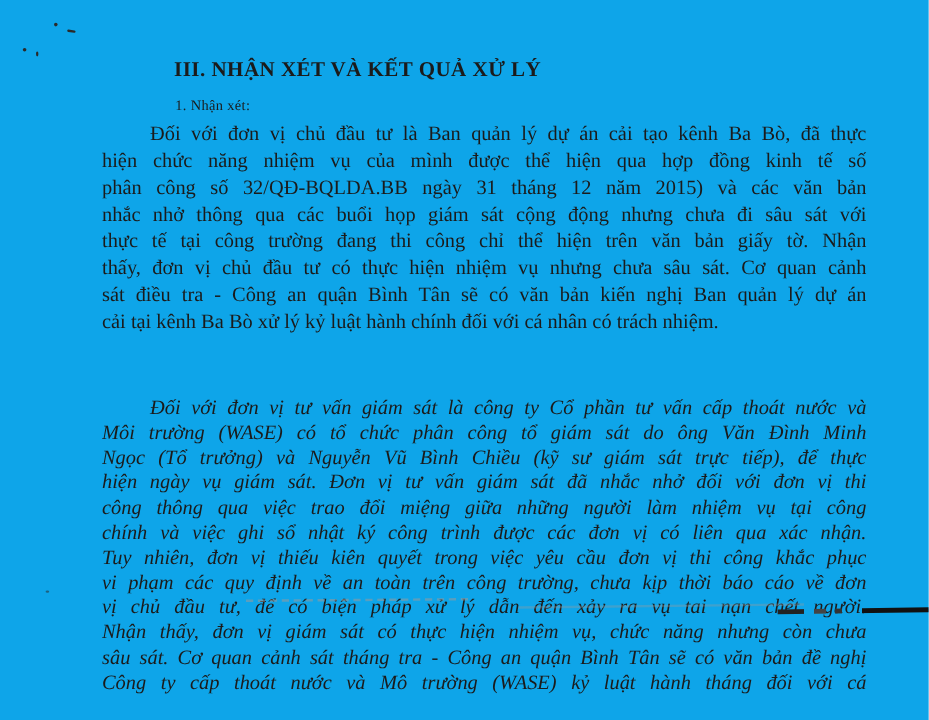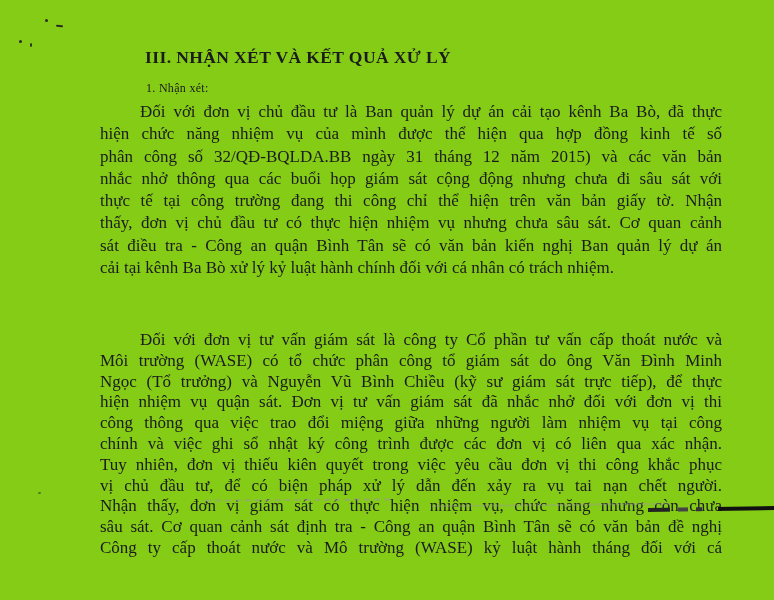--- a/index.html
+++ b/index.html
@@ -4,21 +4,21 @@
 <style>
   html, body {
     margin: 0;
     padding: 0;
     background: #ffffff;
   }
   .page {
     position: relative;
     width: 774px;
     height: 600px;
-    background: #84cc16;
+    background: #0ea5e9;
     overflow: hidden;
     font-family: "Liberation Serif", "DejaVu Serif", serif;
     color: #1b1b1b;
   }
   .heading {
     position: absolute;
     left: 145px;
     top: 47px;
     font-size: 17.5px;
     font-weight: bold;
@@ -34,29 +34,28 @@
     letter-spacing: 0.3px;
     white-space: nowrap;
   }
   .paragraph {
     position: absolute;
     left: 85px;
     width: 637px;
     font-size: 17px;
   }
   .paragraph-1 { top: 101px; }
-  .paragraph-2 { top: 330px; }
+  .paragraph-2 { top: 330px; font-style: italic; }
   .paragraph-1 .line { height: 22.3px; line-height: 22.3px; }
   .paragraph-2 .line { height: 20.8px; line-height: 20.8px; }
   .line {
     text-align: justify;
     text-align-last: justify;
     overflow: hidden;
     white-space: nowrap;
-    margin-left: 15px;
   }
   .line.first { text-indent: 40px; }
   .line.last  { text-align-last: left; }
   
   .speckle {
     position: absolute;
     background: #2a2a2a;
     border-radius: 50%;
   }
   .sp1 { left: 45px; top: 19px; width: 3px; height: 3px; }
@@ -112,27 +111,28 @@
       <div class="line">thực tế tại công trường đang thi công chỉ thể hiện trên văn bản giấy tờ. Nhận</div>
       <div class="line">thấy, đơn vị chủ đầu tư có thực hiện nhiệm vụ nhưng chưa sâu sát. Cơ quan cảnh</div>
       <div class="line">sát điều tra - Công an quận Bình Tân sẽ có văn bản kiến nghị Ban quản lý dự án</div>
       <div class="line last">cải tại kênh Ba Bò xử lý kỷ luật hành chính đối với cá nhân có trách nhiệm.</div>
     </div>
 
   <div class="paragraph paragraph-2">
       <div class="line first">Đối với đơn vị tư vấn giám sát là công ty Cổ phần tư vấn cấp thoát nước và</div>
       <div class="line">Môi trường (WASE) có tổ chức phân công tổ giám sát do ông Văn Đình Minh</div>
       <div class="line">Ngọc (Tổ trưởng) và Nguyễn Vũ Bình Chiều (kỹ sư giám sát trực tiếp), để thực</div>
-      <div class="line">hiện nhiệm vụ quận sát. Đơn vị tư vấn giám sát đã nhắc nhở đối với đơn vị thi</div>
+      <div class="line">hiện ngày vụ giám sát. Đơn vị tư vấn giám sát đã nhắc nhở đối với đơn vị thi</div>
       <div class="line">công thông qua việc trao đổi miệng giữa những người làm nhiệm vụ tại công</div>
       <div class="line">chính và việc ghi sổ nhật ký công trình được các đơn vị có liên qua xác nhận.</div>
       <div class="line">Tuy nhiên, đơn vị thiếu kiên quyết trong việc yêu cầu đơn vị thi công khắc phục</div>
+      <div class="line">vi phạm các quy định về an toàn trên công trường, chưa kịp thời báo cáo về đơn</div>
       <div class="line">vị chủ đầu tư, để có biện pháp xử lý dẫn đến xảy ra vụ tai nạn chết người.</div>
       <div class="line">Nhận thấy, đơn vị giám sát có thực hiện nhiệm vụ, chức năng nhưng còn chưa</div>
-      <div class="line">sâu sát. Cơ quan cảnh sát định tra - Công an quận Bình Tân sẽ có văn bản đề nghị</div>
+      <div class="line">sâu sát. Cơ quan cảnh sát tháng tra - Công an quận Bình Tân sẽ có văn bản đề nghị</div>
       <div class="line">Công ty cấp thoát nước và Mô trường (WASE) kỷ luật hành tháng đối với cá</div>
     </div>
 
   <span class="smudge sm1"></span>
   <span class="smudge sm2"></span>
   <span class="strike"></span>
 
 </div>
 
 </body></html>

